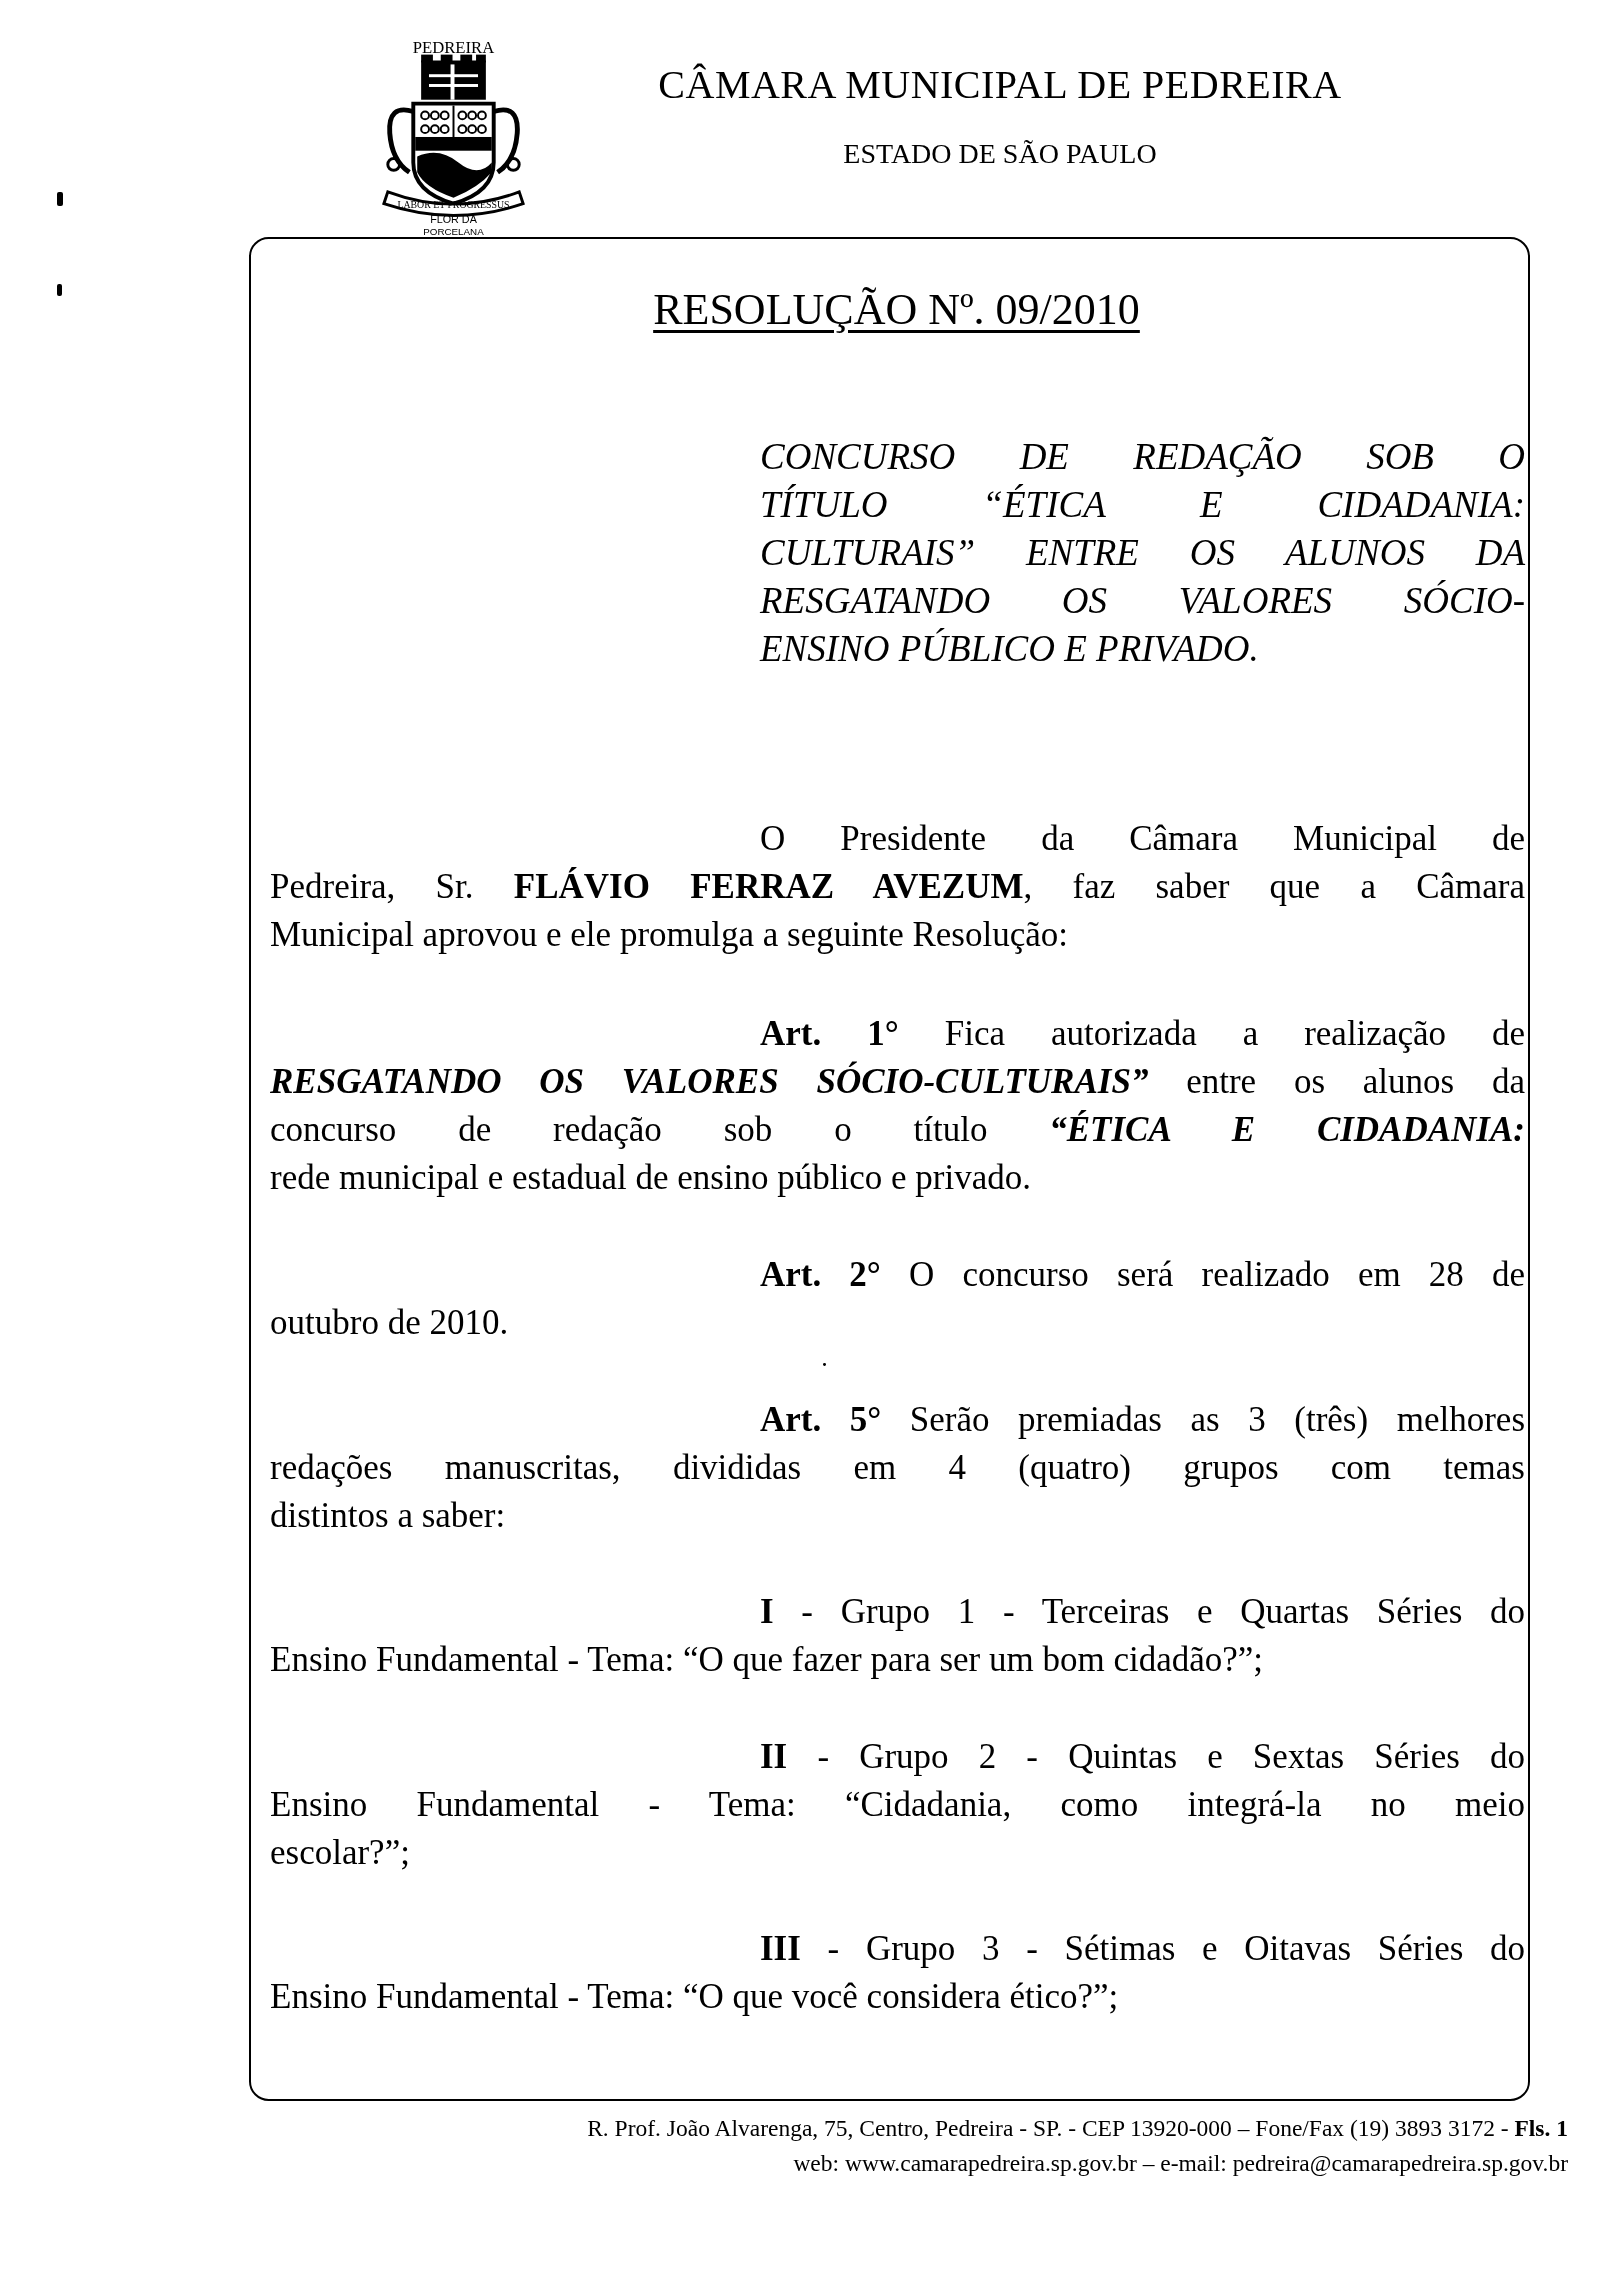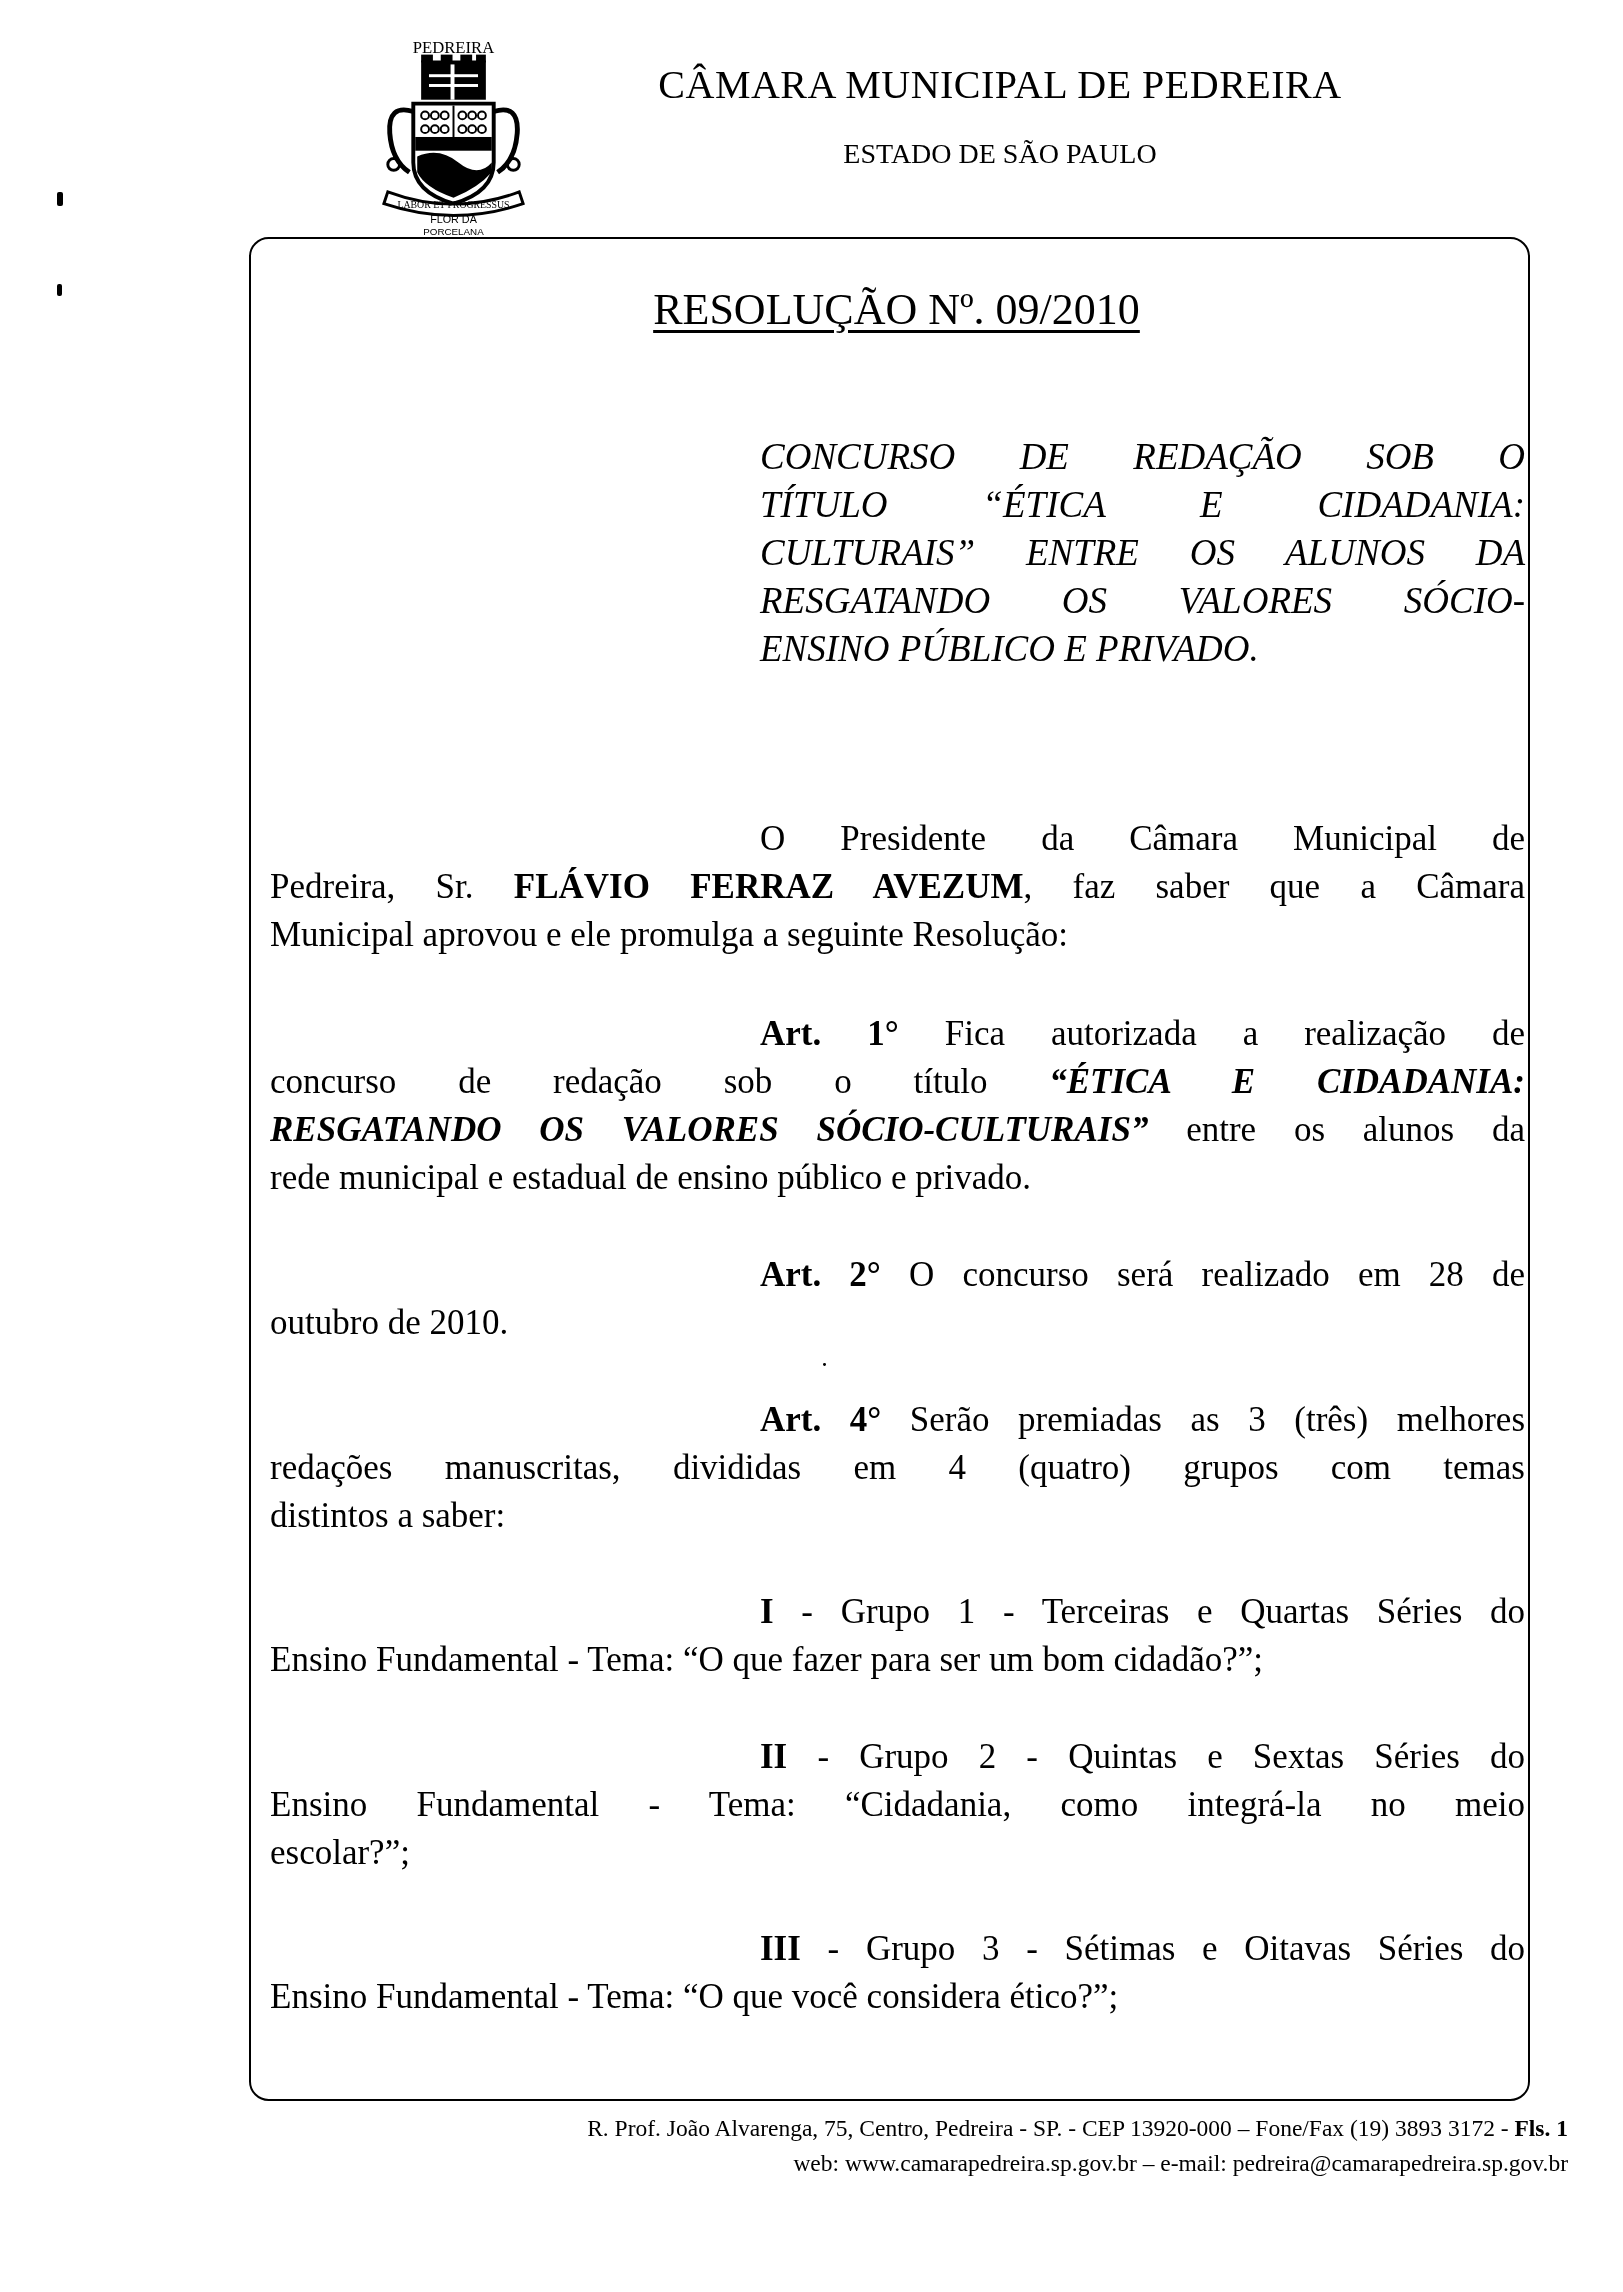--- a/index.html
+++ b/index.html
@@ -102,32 +102,32 @@
 </div>
 
 <div class="body-block" style="top: 815px;">
   <span class="ln ind">O Presidente da Câmara Municipal de</span>
   <span class="ln"><span>Pedreira, Sr.</span> <b>FLÁVIO FERRAZ AVEZUM</b><span>, faz saber que a Câmara</span></span>
   <span class="ln last">Municipal aprovou e ele promulga a seguinte Resolução:</span>
 </div>
 
 <div class="body-block" style="top: 1010px; font-family: Liberation Serif, serif;">
   <span class="ln ind"><b>Art. 1°</b> <span>Fica autorizada a realização de</span></span>
+  <span class="ln"><i><b>RESGATANDO OS VALORES SÓCIO-CULTURAIS”</b></i> <span>entre os alunos da</span></span>
   <span class="ln"><span>concurso de redação sob o título</span> <i><b>“ÉTICA E CIDADANIA:</b></i></span>
-  <span class="ln"><i><b>RESGATANDO OS VALORES SÓCIO-CULTURAIS”</b></i> <span>entre os alunos da</span></span>
   <span class="ln last">rede municipal e estadual de ensino público e privado.</span>
 </div>
 
 <div class="body-block" style="top: 1251px;">
   <span class="ln ind"><b>Art. 2°</b> <span>O concurso será realizado em 28 de</span></span>
   <span class="ln last">outubro de 2010.</span>
 </div>
 
 <div class="body-block" style="top: 1396px;">
-  <span class="ln ind"><b>Art. 4°</b> <span>Serão premiadas as 3 (três) melhores</span></span>
+  <span class="ln ind"><b>Art. 5°</b> <span>Serão premiadas as 3 (três) melhores</span></span>
   <span class="ln">redações manuscritas, divididas em 4 (quatro) grupos com temas</span>
   <span class="ln last">distintos a saber:</span>
 </div>
 
 <div class="body-block" style="top: 1588px;">
   <span class="ln ind"><b>I</b> <span>- Grupo 1 - Terceiras e Quartas Séries do</span></span>
   <span class="ln last">Ensino Fundamental - Tema: “O que fazer para ser um bom cidadão?”;</span>
 </div>
 
 <div class="body-block" style="top: 1733px;">

